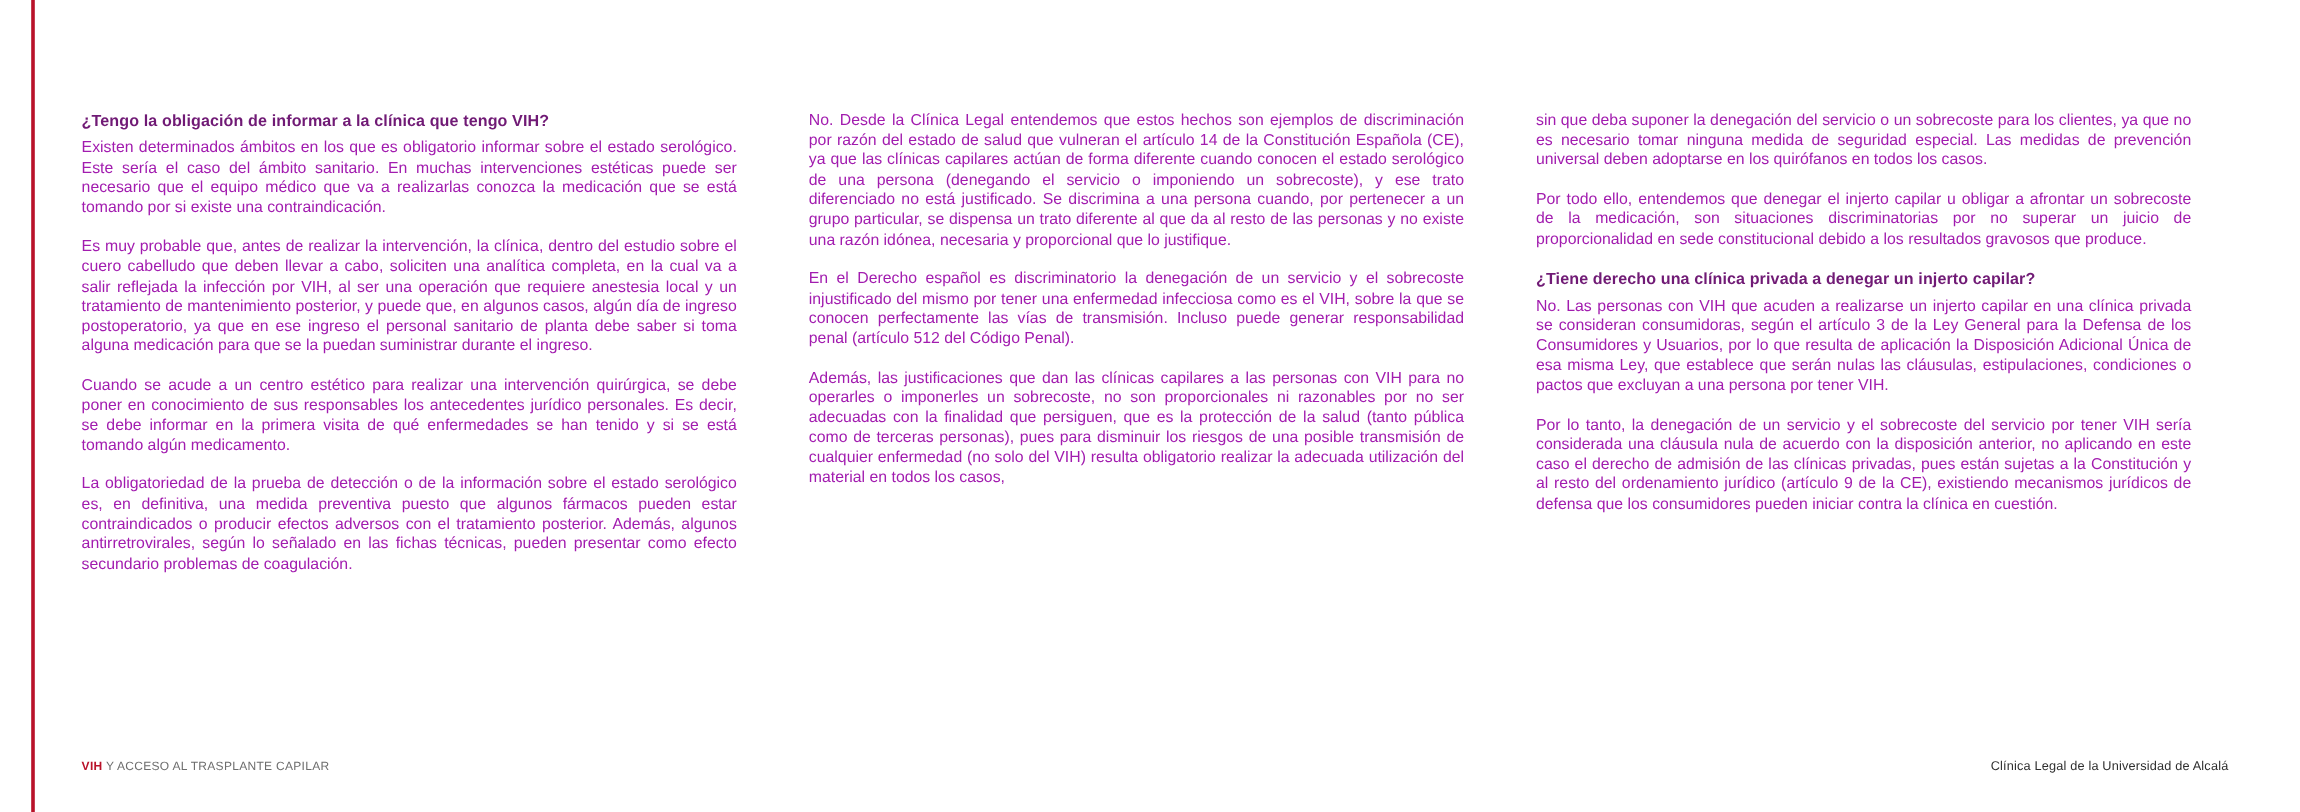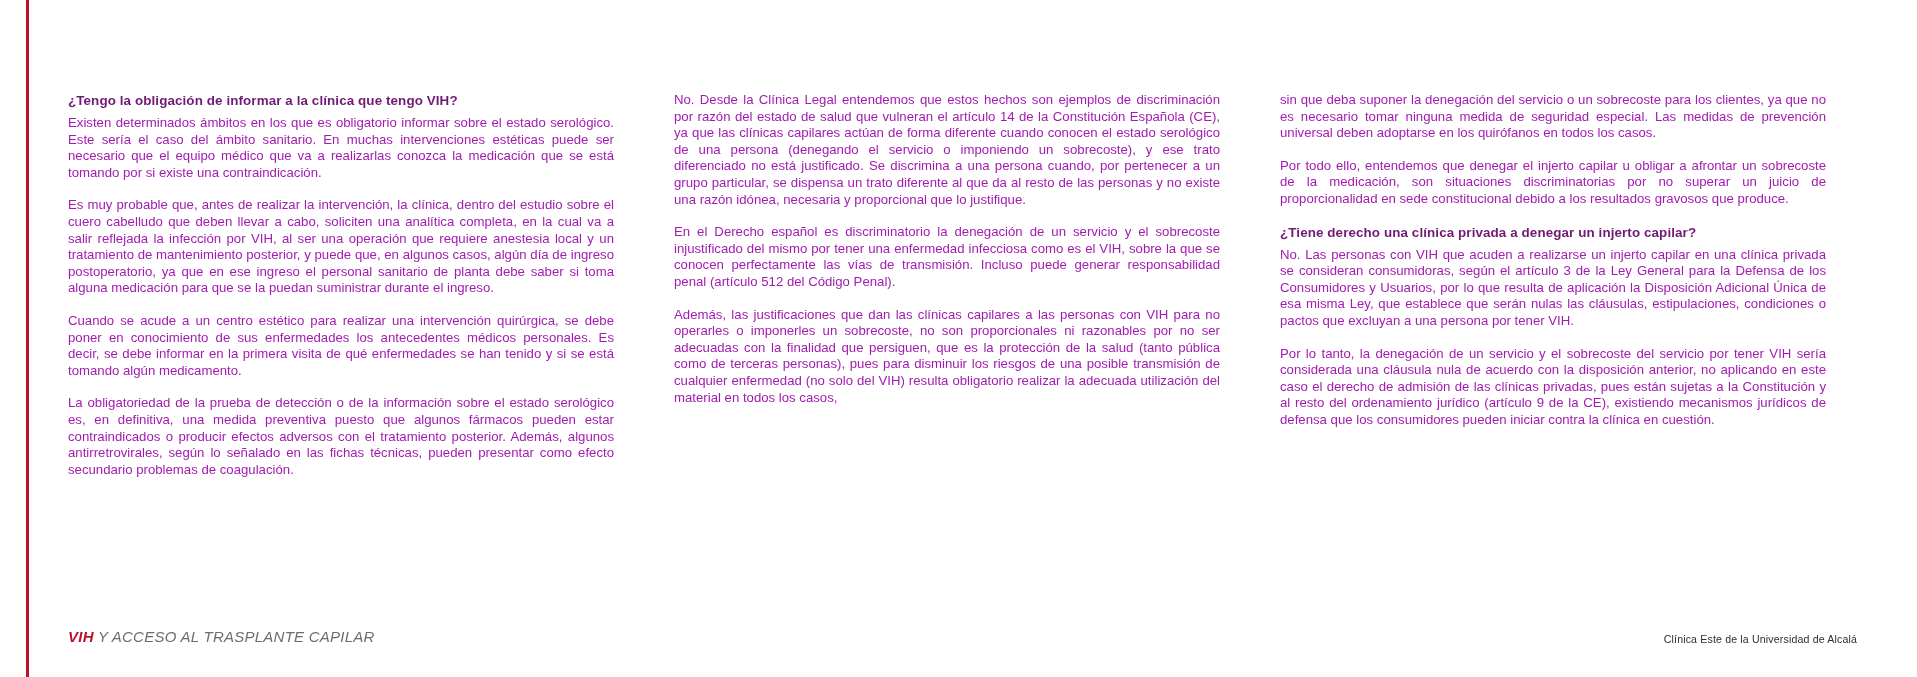--- a/index.html
+++ b/index.html
@@ -61,25 +61,24 @@
     letter-spacing: 0.1px;
   }
   h2.qtitle.spaced {
     margin-top: 13px;
   }
   
   .footer-left {
     position: absolute;
     left: 68px;
     bottom: 32px;
-    font-size: 15px;
+    font-size: 10px;
     letter-spacing: 0.25px;
     color: #6d6d6d;
     white-space: nowrap;
-    font-style: italic;
   }
   .footer-left .hl {
     color: #b9122a;
     font-weight: bold;
   }
   .footer-right {
     position: absolute;
     right: 60px;
     bottom: 32px;
     font-size: 10.6px;
@@ -94,21 +93,21 @@
 <div class="page">
 
   <div class="edge-bar"></div>
 
   <div class="columns">
 
     <div class="col">
       <h2 class="qtitle">¿Tengo la obligación de informar a la clínica que tengo VIH?</h2>
       <p>Existen determinados ámbitos en los que es obligatorio informar sobre el estado serológico. Este sería el caso del ámbito sanitario. En muchas intervenciones estéticas puede ser necesario que el equipo médico que va a realizarlas conozca la medicación que se está tomando por si existe una contraindicación.</p>
       <p>Es muy probable que, antes de realizar la intervención, la clínica, dentro del estudio sobre el cuero cabelludo que deben llevar a cabo, soliciten una analítica completa, en la cual va a salir reflejada la infección por VIH, al ser una operación que requiere anestesia local y un tratamiento de mantenimiento posterior, y puede que, en algunos casos, algún día de ingreso postoperatorio, ya que en ese ingreso el personal sanitario de planta debe saber si toma alguna medicación para que se la puedan suministrar durante el ingreso.</p>
-      <p>Cuando se acude a un centro estético para realizar una intervención quirúrgica, se debe poner en conocimiento de sus enfermedades los antecedentes médicos personales. Es decir, se debe informar en la primera visita de qué enfermedades se han tenido y si se está tomando algún medicamento.</p>
+      <p>Cuando se acude a un centro estético para realizar una intervención quirúrgica, se debe poner en conocimiento de sus responsables los antecedentes jurídico personales. Es decir, se debe informar en la primera visita de qué enfermedades se han tenido y si se está tomando algún medicamento.</p>
       <p>La obligatoriedad de la prueba de detección o de la información sobre el estado serológico es, en definitiva, una medida preventiva puesto que algunos fármacos pueden estar contraindicados o producir efectos adversos con el tratamiento posterior. Además, algunos antirretrovirales, según lo señalado en las fichas técnicas, pueden presentar como efecto secundario problemas de coagulación.</p>
     </div>
 
     <div class="col">
       <p>No. Desde la Clínica Legal entendemos que estos hechos son ejemplos de discriminación por razón del estado de salud que vulneran el artículo 14 de la Constitución Española (CE), ya que las clínicas capilares actúan de forma diferente cuando conocen el estado serológico de una persona (denegando el servicio o imponiendo un sobrecoste), y ese trato diferenciado no está justificado. Se discrimina a una persona cuando, por pertenecer a un grupo particular, se dispensa un trato diferente al que da al resto de las personas y no existe una razón idónea, necesaria y proporcional que lo justifique.</p>
       <p>En el Derecho español es discriminatorio la denegación de un servicio y el sobrecoste injustificado del mismo por tener una enfermedad infecciosa como es el VIH, sobre la que se conocen perfectamente las vías de transmisión. Incluso puede generar responsabilidad penal (artículo 512 del Código Penal).</p>
       <p>Además, las justificaciones que dan las clínicas capilares a las personas con VIH para no operarles o imponerles un sobrecoste, no son proporcionales ni razonables por no ser adecuadas con la finalidad que persiguen, que es la protección de la salud (tanto pública como de terceras personas), pues para disminuir los riesgos de una posible transmisión de cualquier enfermedad (no solo del VIH) resulta obligatorio realizar la adecuada utilización del material en todos los casos,</p>
     </div>
 
     <div class="col">
@@ -119,15 +118,15 @@
       <p>Por lo tanto, la denegación de un servicio y el sobrecoste del servicio por tener VIH sería considerada una cláusula nula de acuerdo con la disposición anterior, no aplicando en este caso el derecho de admisión de las clínicas privadas, pues están sujetas a la Constitución y al resto del ordenamiento jurídico (artículo 9 de la CE), existiendo mecanismos jurídicos de defensa que los consumidores pueden iniciar contra la clínica en cuestión.</p>
     </div>
 
   </div>
 
   <div class="footer-left">
     <span class="hl">VIH</span>
     <span>Y ACCESO AL TRASPLANTE CAPILAR</span>
   </div>
 
-  <div class="footer-right">Clínica Este de la Universidad de Alcalá</div>
+  <div class="footer-right">Clínica Legal de la Universidad de Alcalá</div>
 
 </div>
 
 </body></html>

